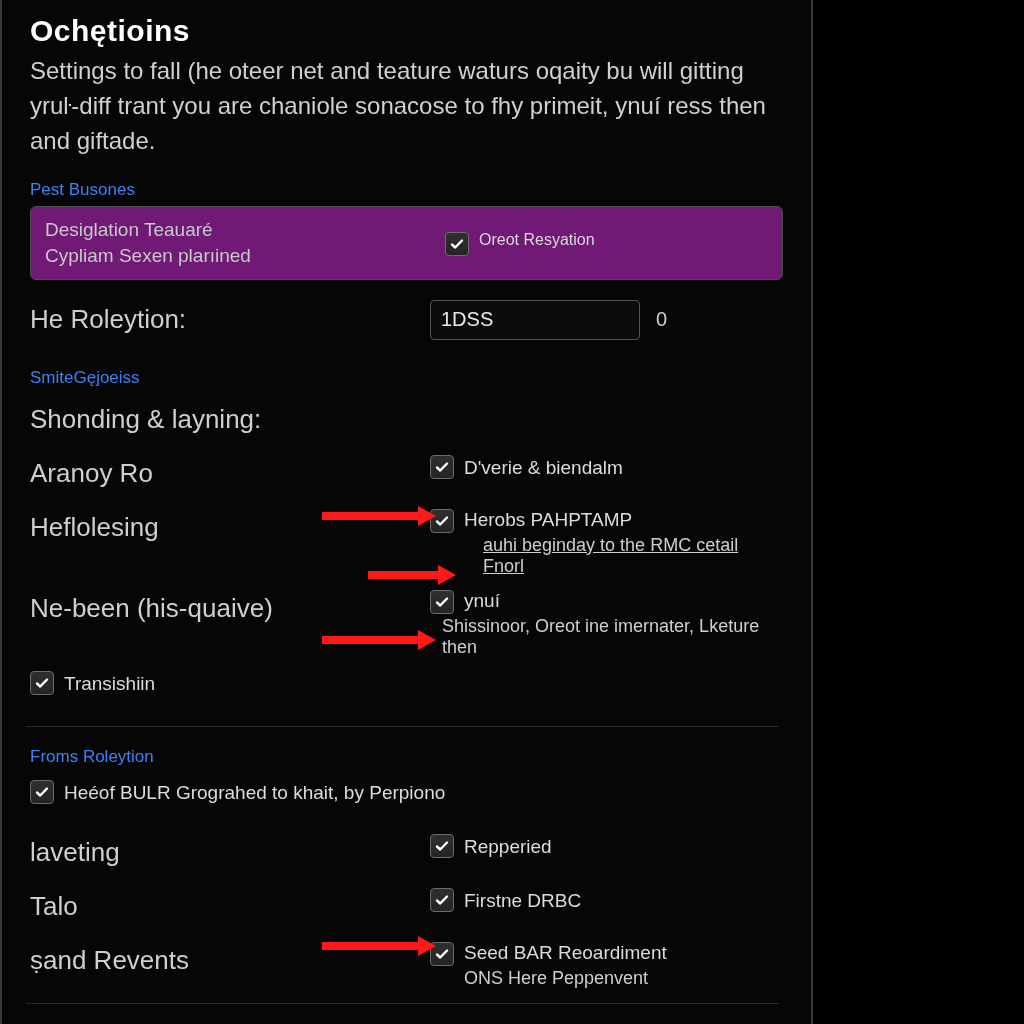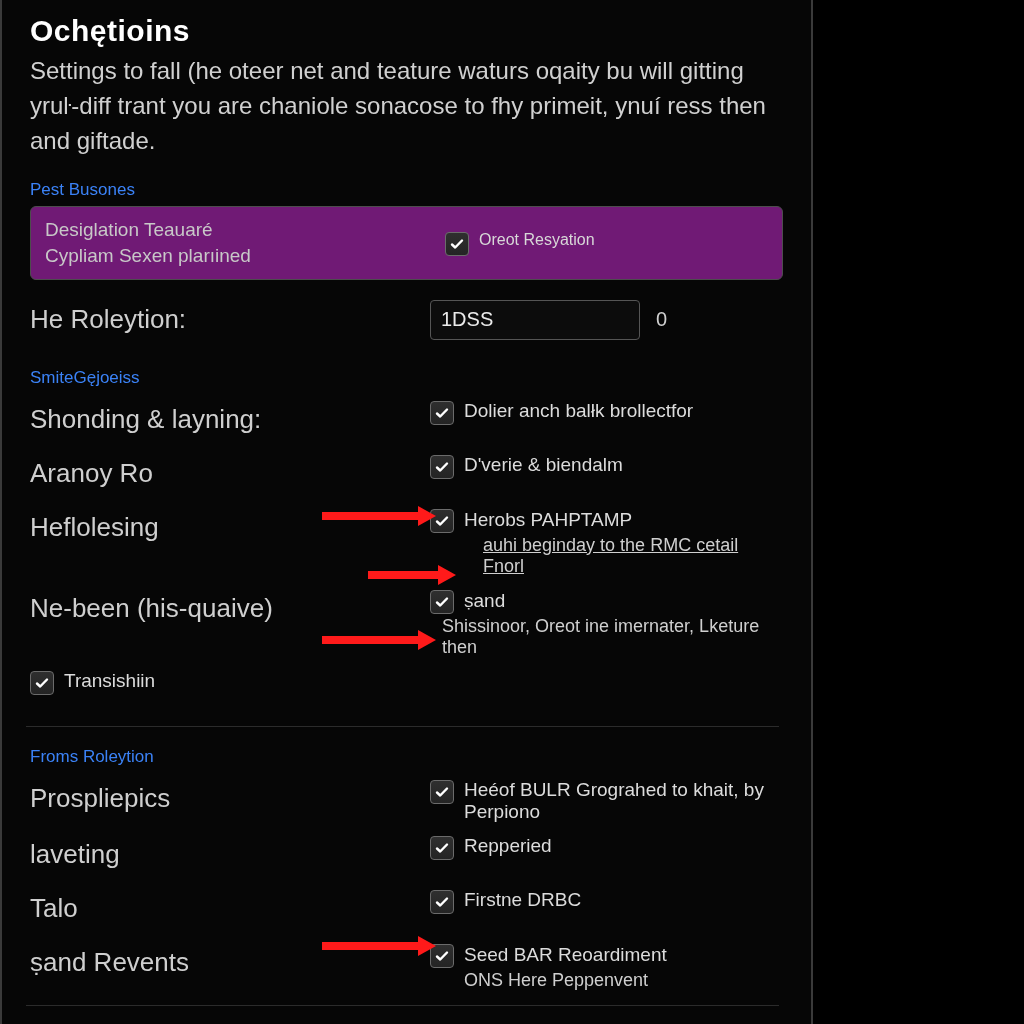--- a/index.html
+++ b/index.html
@@ -60,21 +60,21 @@
   }
   .row .left {
     flex: 0 0 400px;
     color: #cfcfcf;
     font-size: 26px;
     padding-top: 4px;
   }
   .row .right {
     flex: 1;
     display: flex;
-    align-items: flex-start;
+    align-items: flex-end;
     gap: 10px;
     font-size: 19px;
     color: #dcdcdc;
   }
   .right-col { display:flex; flex-direction:column; }
   .right-line { display:flex; align-items:center; gap:10px; }
   .sub-note {
     font-size: 18px;
     color: #cfcfcf;
     margin-left: 12px;
@@ -157,28 +157,20 @@
     <div class="right">
       <input class="textinput" value="1DSS" style="">
       <span class="suffix">0</span>
     </div>
   </div>
 
   <div class="section-label">SmiteGęjoeiss</div>
 
   <div class="row">
     <div class="left">Shonding &amp; layning:</div>
-    <div class="right">
-      <span class="checkbox">
-          <svg viewBox="0 0 16 16">
-            <path d="M3 8.5 L6.2 11.5 L13 4.5"></path>
-          </svg>
-        </span>
-      <span>Dolier anch balłk brollectfor</span>
-    </div>
   </div>
 
   <div class="row">
     <div class="left">Aranoy Ro</div>
     <div class="right">
       <span class="checkbox">
           <svg viewBox="0 0 16 16">
             <path d="M3 8.5 L6.2 11.5 L13 4.5"></path>
           </svg>
         </span>
@@ -206,21 +198,21 @@
   <div class="row">
     <div class="left">Ne-been (his-quaive)</div>
     <div class="right">
       <div class="right-col">
         <div class="right-line">
           <span class="checkbox">
               <svg viewBox="0 0 16 16">
                 <path d="M3 8.5 L6.2 11.5 L13 4.5"></path>
               </svg>
             </span>
-          <span>ṣand</span>
+          <span>ynuí</span>
         </div>
         <div class="sub-note">Shissinoor, Oreot ine imernater, Lketure then</div>
       </div>
     </div>
   </div>
 
   <div class="row">
     <div class="right">
       <span class="checkbox">
           <svg viewBox="0 0 16 16">
@@ -229,21 +221,20 @@
         </span>
       <span>Transishiin</span>
     </div>
   </div>
 
   <div class="divider"></div>
 
   <div class="section-label">Froms Roleytion</div>
 
   <div class="row">
-    <div class="left">Prospliepics</div>
     <div class="right">
       <span class="checkbox">
           <svg viewBox="0 0 16 16">
             <path d="M3 8.5 L6.2 11.5 L13 4.5"></path>
           </svg>
         </span>
       <span>Heéof BULR Grograhed to khait, by Perpiono</span>
     </div>
   </div>
 

